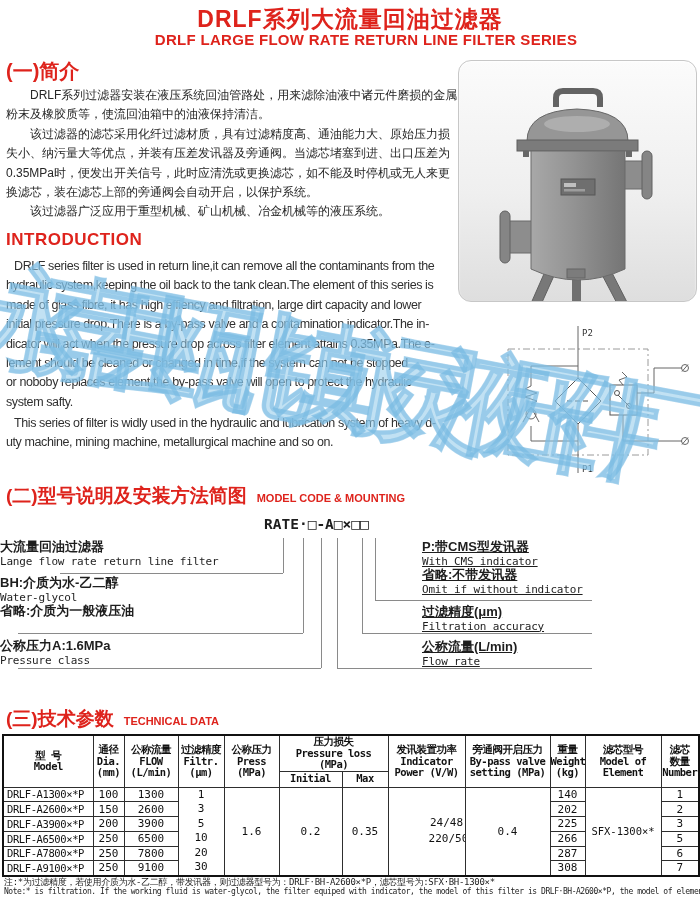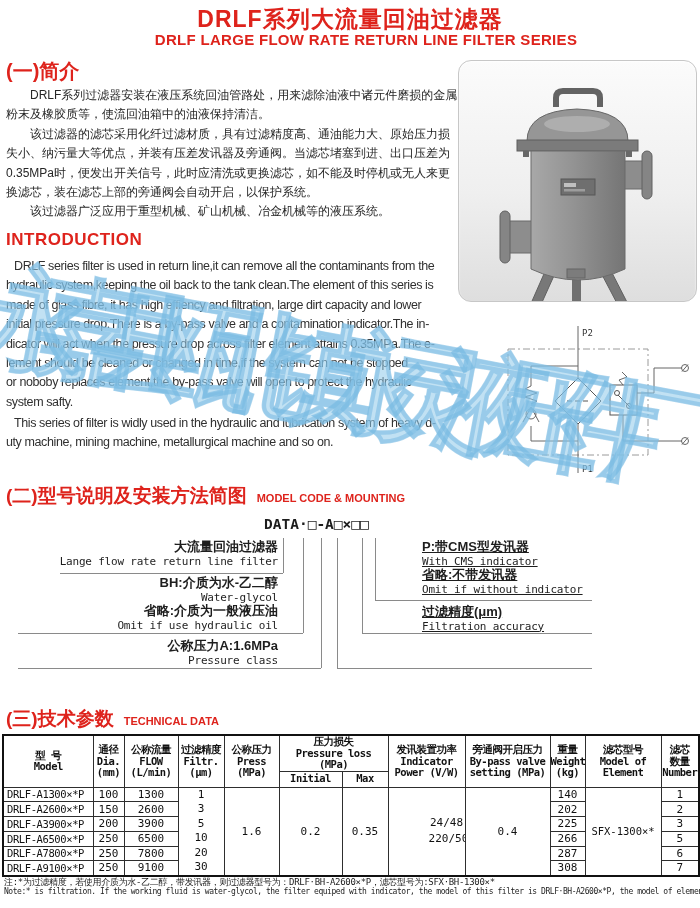--- a/index.html
+++ b/index.html
@@ -56,21 +56,21 @@
   
   .mc-code{position:absolute;left:264px;top:516px;font-family:"DejaVu Sans Mono",monospace;
            font-size:14.5px;font-weight:bold;color:#1d1d1d;letter-spacing:0;}
   .mc-v,.mc-h{position:absolute;background:var(--line);}
   .mc-v{width:1px;} .mc-h{height:1px;}
   .mc-label{position:absolute;color:#1e1e1e;}
   .mc-label div{white-space:nowrap;}
   .mc-label div:nth-child(odd){font-size:13px;font-weight:bold;line-height:14.5px;}
   .mc-label div:nth-child(even){font-family:"DejaVu Sans Mono",monospace;font-size:11px;
                                 letter-spacing:-.2px;line-height:13.5px;}
-  .mc-left{width:278px;left:0;text-align:right;}
+  .mc-left{width:278px;left:0;}
   .mc-right{left:422px;width:274px;text-align:left;text-decoration:underline;}
   #mcl1{top:540px;} #mcl2{top:576px;} #mcl3{top:639px;}
   #mcr1{top:540px;} #mcr2{top:605px;} #mcr3{top:640px;}
 
   
   .tech-table{position:absolute;left:2px;top:734px;width:696px;border-collapse:collapse;
               table-layout:fixed;font-family:"DejaVu Sans Mono",monospace;color:#111;}
   .tech-table th,.tech-table td{border:1px solid #2e2e2e;padding:0;text-align:center;
               vertical-align:middle;overflow:hidden;}
   .tech-table{border:2px solid #111;}
@@ -198,21 +198,21 @@
       <line x1="190" y1="122.5" x2="196" y2="115.5"></line>
     </g>
     <text x="90" y="14">P2</text>
     <text x="90" y="150">P1</text>
   </svg>
 
   <div class="sec-head" id="h-model">
     <span>(二)型号说明及安装方法简图</span><span class="en">MODEL CODE  &amp; MOUNTING</span>
   </div>
 
-  <div class="mc-code">DATA·□-A□×□□</div>
+  <div class="mc-code">RATE·□-A□×□□</div>
   <div class="mc-v" style="left:283px;top:538px;height:35px"></div>
   <div class="mc-v" style="left:303px;top:538px;height:95px"></div>
   <div class="mc-v" style="left:321px;top:538px;height:130px"></div>
   <div class="mc-v" style="left:337px;top:538px;height:130px"></div>
   <div class="mc-v" style="left:362px;top:538px;height:95px"></div>
   <div class="mc-v" style="left:375px;top:538px;height:62px"></div>
   <div class="mc-h" style="left:60px;top:573px;width:223px"></div>
   <div class="mc-h" style="left:18px;top:633px;width:285px"></div>
   <div class="mc-h" style="left:18px;top:668px;width:303px"></div>
   <div class="mc-h" style="left:375px;top:600px;width:217px"></div>
@@ -220,35 +220,38 @@
   <div class="mc-h" style="left:337px;top:668px;width:255px"></div>
 
   <div class="mc-label mc-left" id="mcl1">
       <div>大流量回油过滤器</div>
       <div>Lange flow rate return line filter</div>
     </div>
   <div class="mc-label mc-left" id="mcl2">
       <div>BH:介质为水-乙二醇</div>
       <div>Water-glycol</div>
       <div>省略:介质为一般液压油</div>
-      <div>Omit if use hydraulic oil</div>
     </div>
   <div class="mc-label mc-left" id="mcl3">
       <div>公称压力A:1.6MPa</div>
       <div>Pressure class</div>
     </div>
   <div class="mc-label mc-right" id="mcr1">
       <div>P:带CMS型发讯器</div>
       <div>With CMS indicator</div>
       <div>省略:不带发讯器</div>
       <div>Omit if without indicator</div>
     </div>
   <div class="mc-label mc-right" id="mcr2">
       <div>过滤精度(μm)</div>
       <div>Filtration accuracy</div>
+    </div>
+  <div class="mc-label mc-right" id="mcr3">
+      <div>公称流量(L/min)</div>
+      <div>Flow rate</div>
     </div>
 
   <div class="sec-head" id="h-tech">
     <span>(三)技术参数</span><span class="en">TECHNICAL DATA</span>
   </div>
 
   <table class="tech-table">
     <colgroup>
       <col style="width:90px">
         <col style="width:31px">

